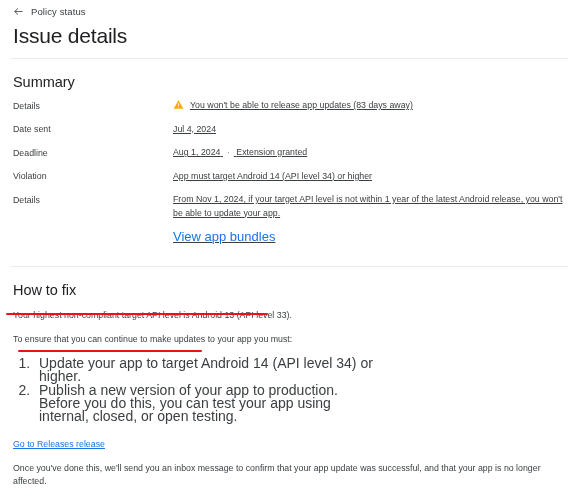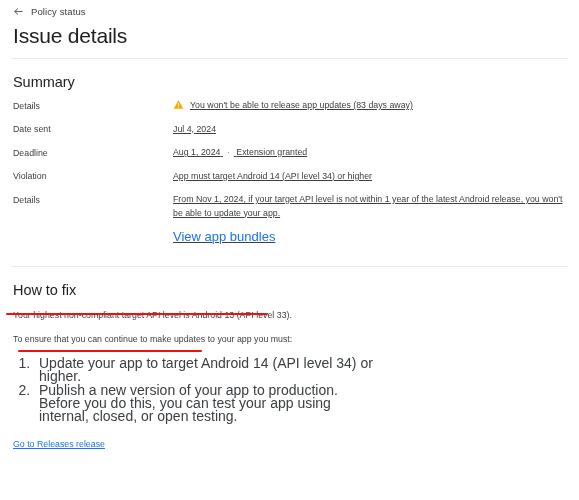--- a/index.html
+++ b/index.html
@@ -234,17 +234,18 @@
 
   <ol class="steps">
     <li>Update your app to target Android 14 (API level 34) or higher.</li>
     <li>Publish a new version of your app to production. Before you do this, you can test your app using internal, closed, or open testing.</li>
   </ol>
 
   <p style="margin:0 0 11px 0;">
     <a class="link-blue-u">Go to Releases release</a>
   </p>
 
+  <p class="body-text" style="max-width:560px;">Once you've done this, we'll send you an inbox message to confirm that your app update was successful, and that your app is no longer affected.</p>
 
 </div>
 
 <div class="redline" id="redline-1"></div>
 <div class="redline" id="redline-2"></div>
 
 </body></html>

